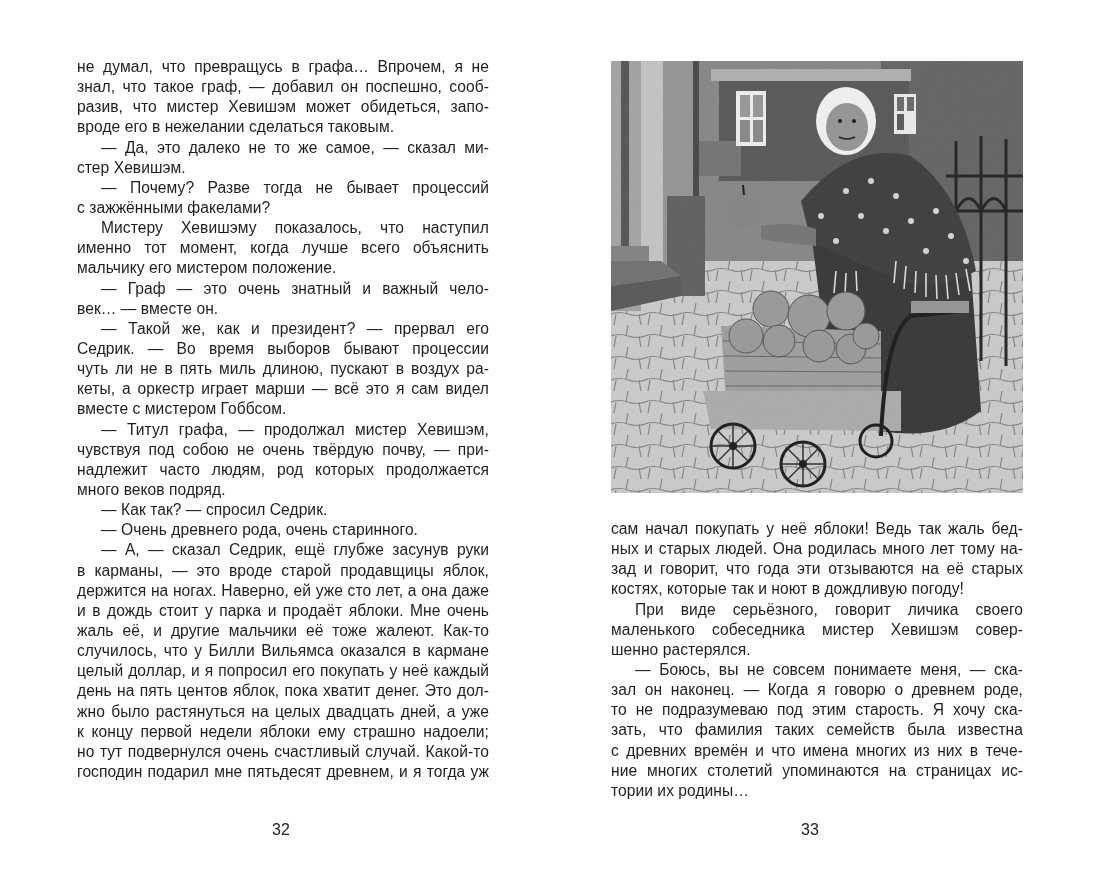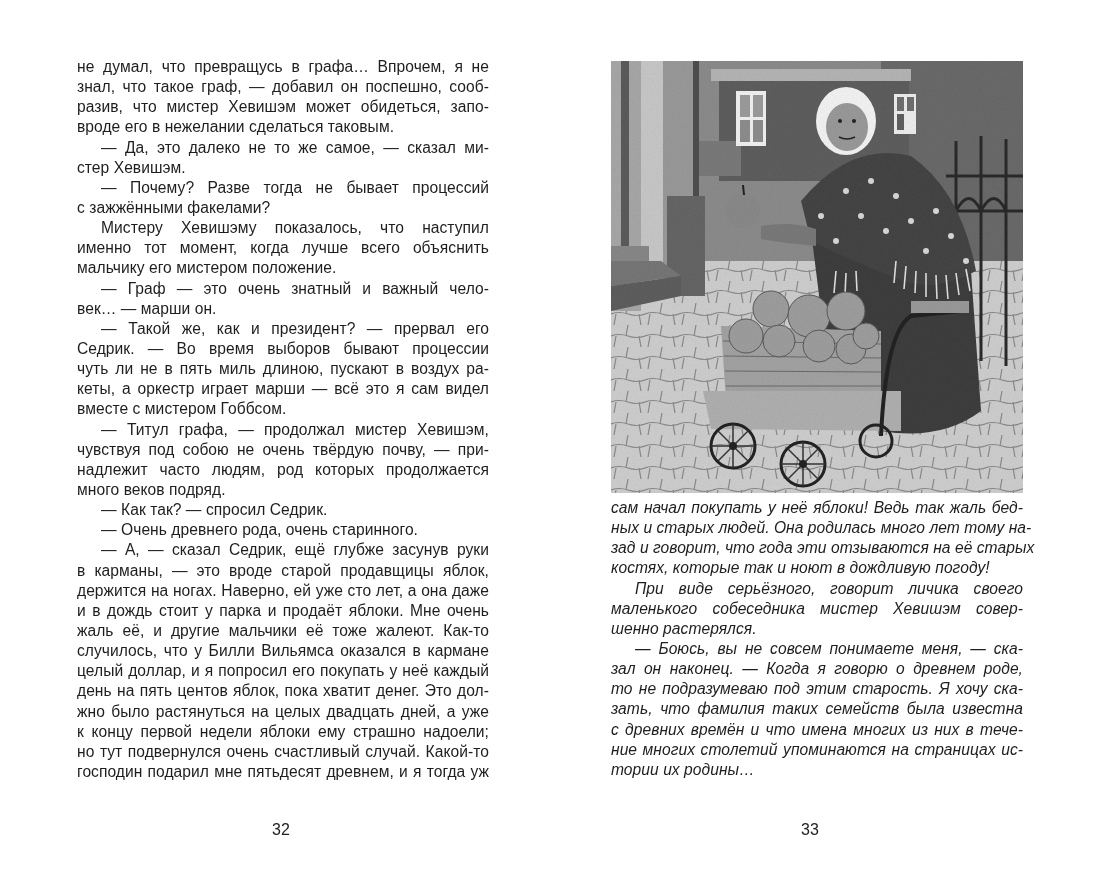--- a/index.html
+++ b/index.html
@@ -4,21 +4,21 @@
   <style>
     html, body { margin: 0; padding: 0; background: #ffffff; }
     body { width: 1100px; height: 873px; position: relative; overflow: hidden;
            font-family: "Liberation Sans", "DejaVu Sans", sans-serif; color: #1e1e1e; }
     .page { position: absolute; top: 0; height: 873px; }
     .page-left { left: 0; width: 550px; padding-left: 20px; }
     .page-right { left: 550px; width: 550px; }
     .column { position: absolute; width: 412px; font-size: 15.6px; line-height: 20.15px;
               text-align: justify; letter-spacing: 0.05px; }
     .col-left { left: 77px; top: 57px; }
-    .col-right { left: 61px; top: 498px; font-style: italic; }
+    .col-right { left: 61px; top: 519px; }
     .line { display: block; height: 20.15px; white-space: nowrap; text-align: justify;
             text-align-last: justify; overflow: visible; }
     .line.indent { text-indent: 24px; }
     .line.last { text-align-last: left; }
     .page-number { position: absolute; top: 820px; font-size: 16px; line-height: 20px; width: 40px;
                    text-align: center; color: #222; }
     .pn-left { left: 261px; }
     .pn-right { left: 240px; }
     .illustration { position: absolute; left: 61px; top: 61px; width: 412px; height: 432px; }
     .illustration svg { display: block; width: 412px; height: 432px; }
@@ -33,21 +33,21 @@
       <span class="line">разив, что мистер Хевишэм может обидеться, запо-</span>
       <span class="line last">вроде его в нежелании сделаться таковым.</span>
       <span class="line indent">— Да, это далеко не то же самое, — сказал ми-</span>
       <span class="line last">стер Хевишэм.</span>
       <span class="line indent">— Почему? Разве тогда не бывает процессий</span>
       <span class="line last">с зажжёнными факелами?</span>
       <span class="line indent">Мистеру Хевишэму показалось, что наступил</span>
       <span class="line">именно тот момент, когда лучше всего объяснить</span>
       <span class="line last">мальчику его мистером положение.</span>
       <span class="line indent">— Граф — это очень знатный и важный чело-</span>
-      <span class="line last">век… — марши он.</span>
+      <span class="line last">век… — вместе он.</span>
       <span class="line indent">— Такой же, как и президент? — прервал его</span>
       <span class="line">Седрик. — Во время выборов бывают процессии</span>
       <span class="line">чуть ли не в пять миль длиною, пускают в воздух ра-</span>
       <span class="line">кеты, а оркестр играет марши — всё это я сам видел</span>
       <span class="line last">вместе с мистером Гоббсом.</span>
       <span class="line indent">— Титул графа, — продолжал мистер Хевишэм,</span>
       <span class="line">чувствуя под собою не очень твёрдую почву, — при-</span>
       <span class="line">надлежит часто людям, род которых продолжается</span>
       <span class="line last">много веков подряд.</span>
       <span class="line indent last">— Как так? — спросил Седрик.</span>

